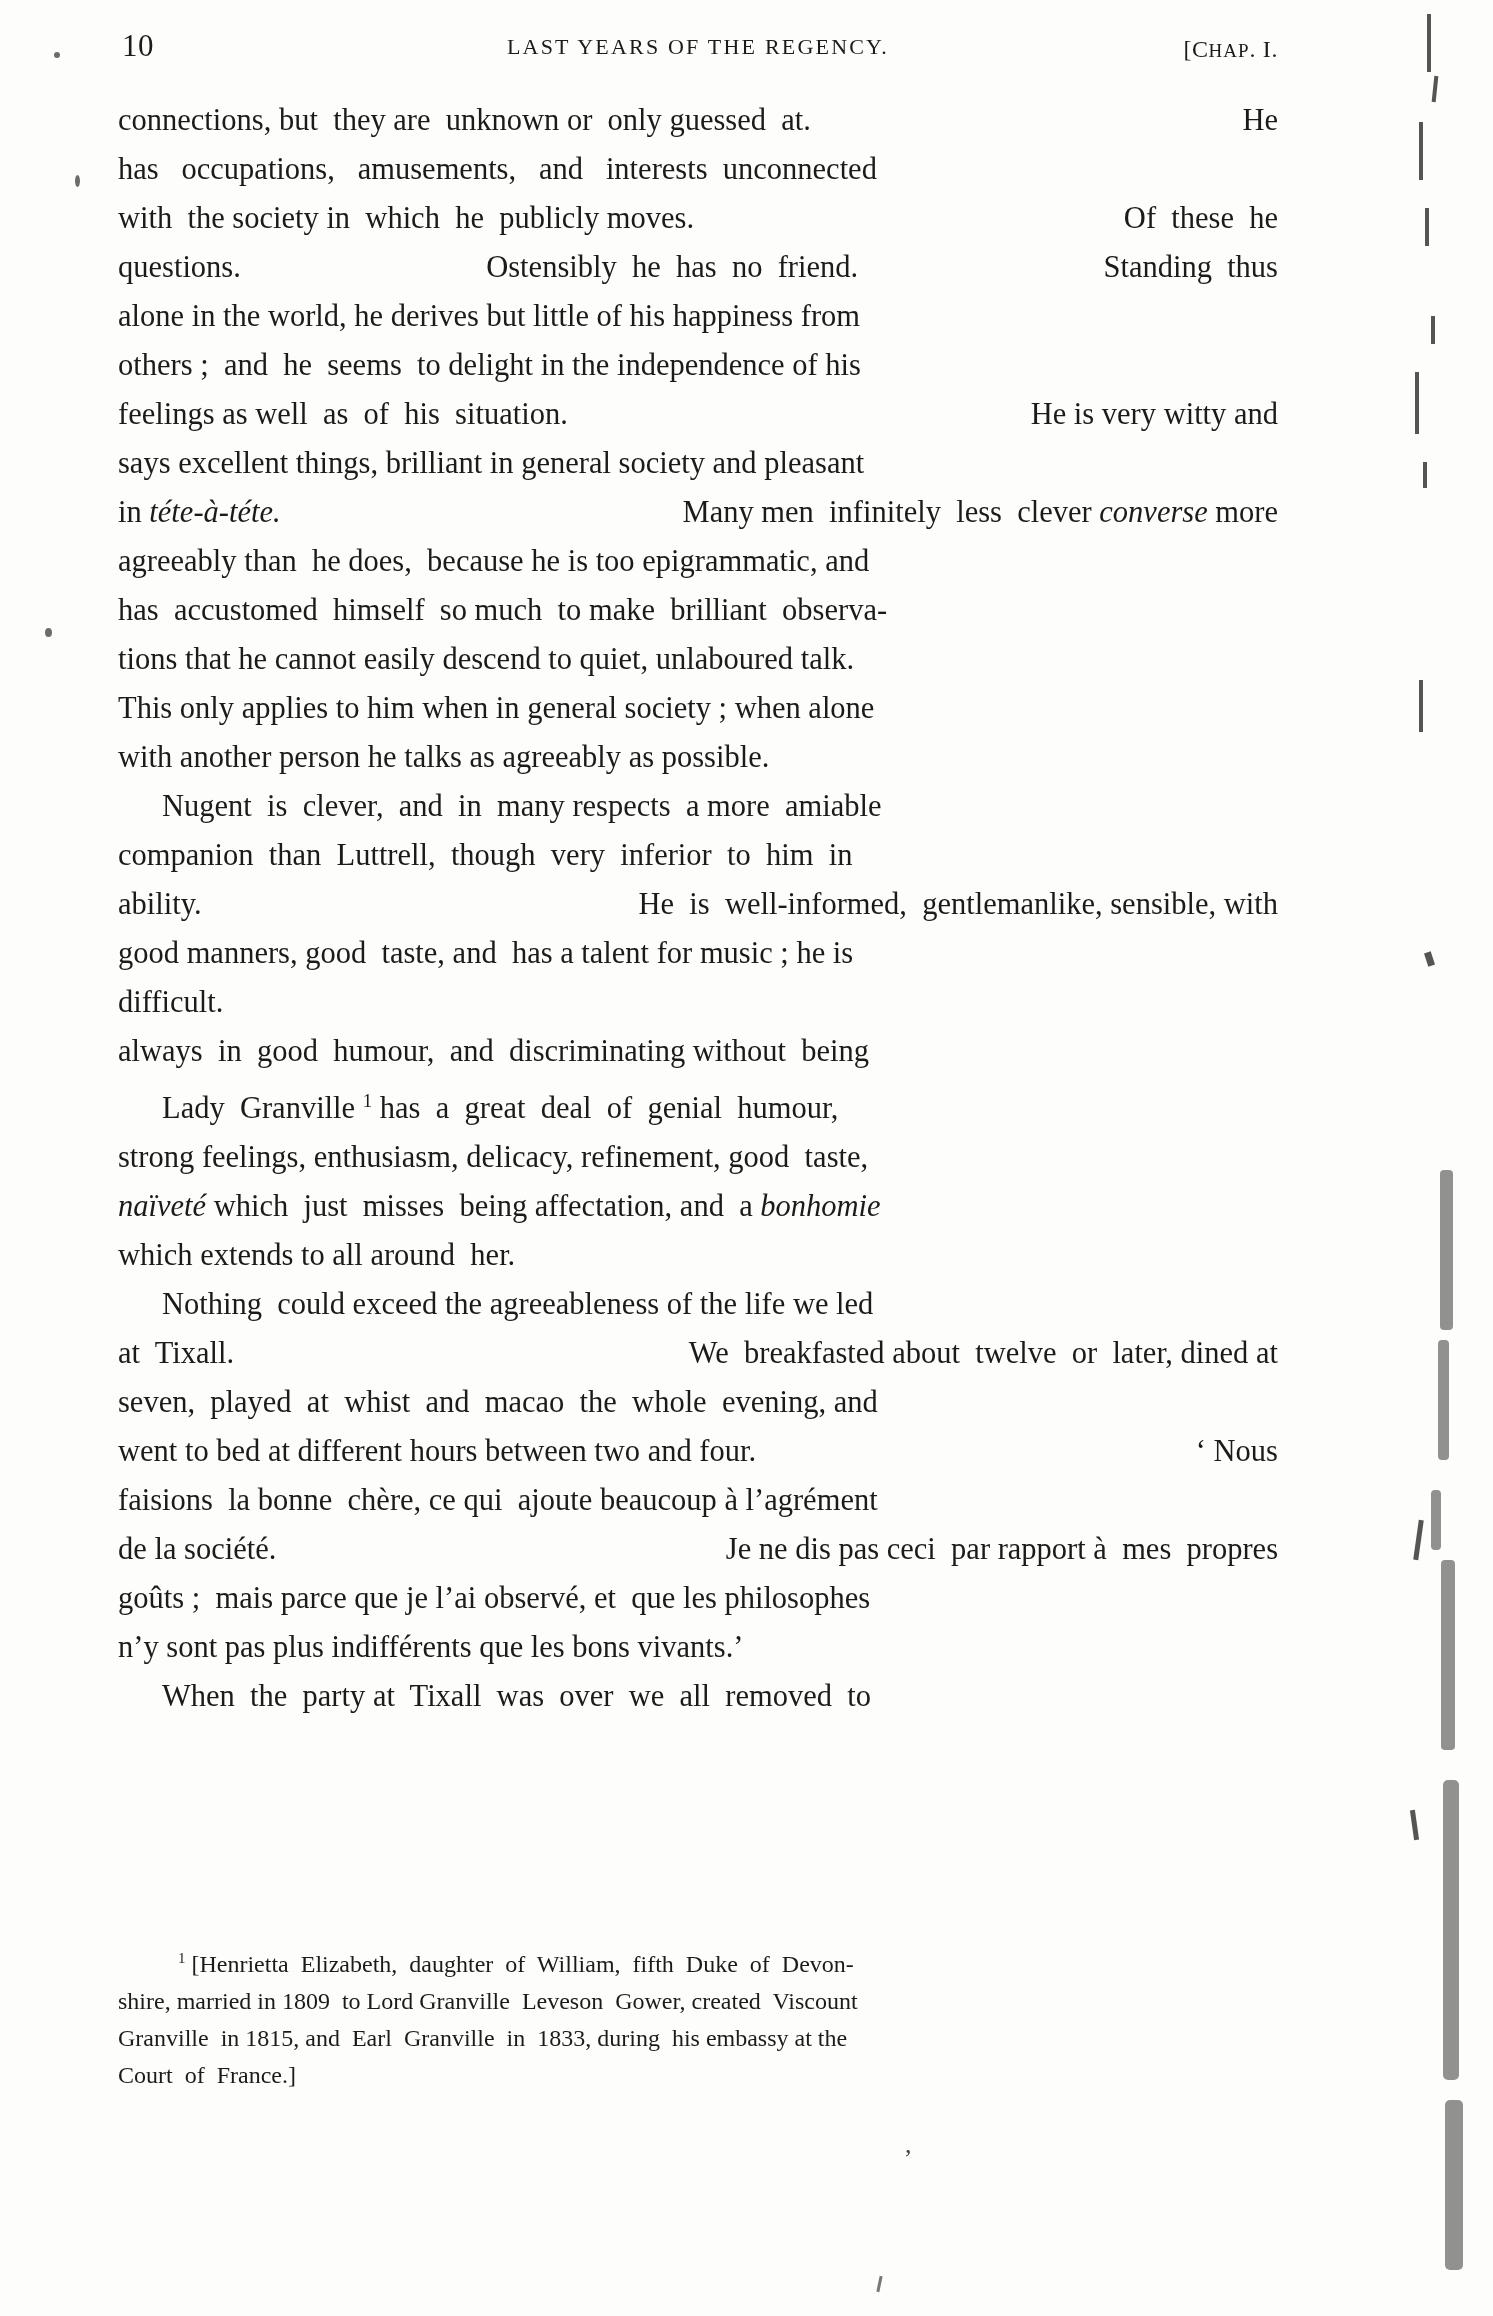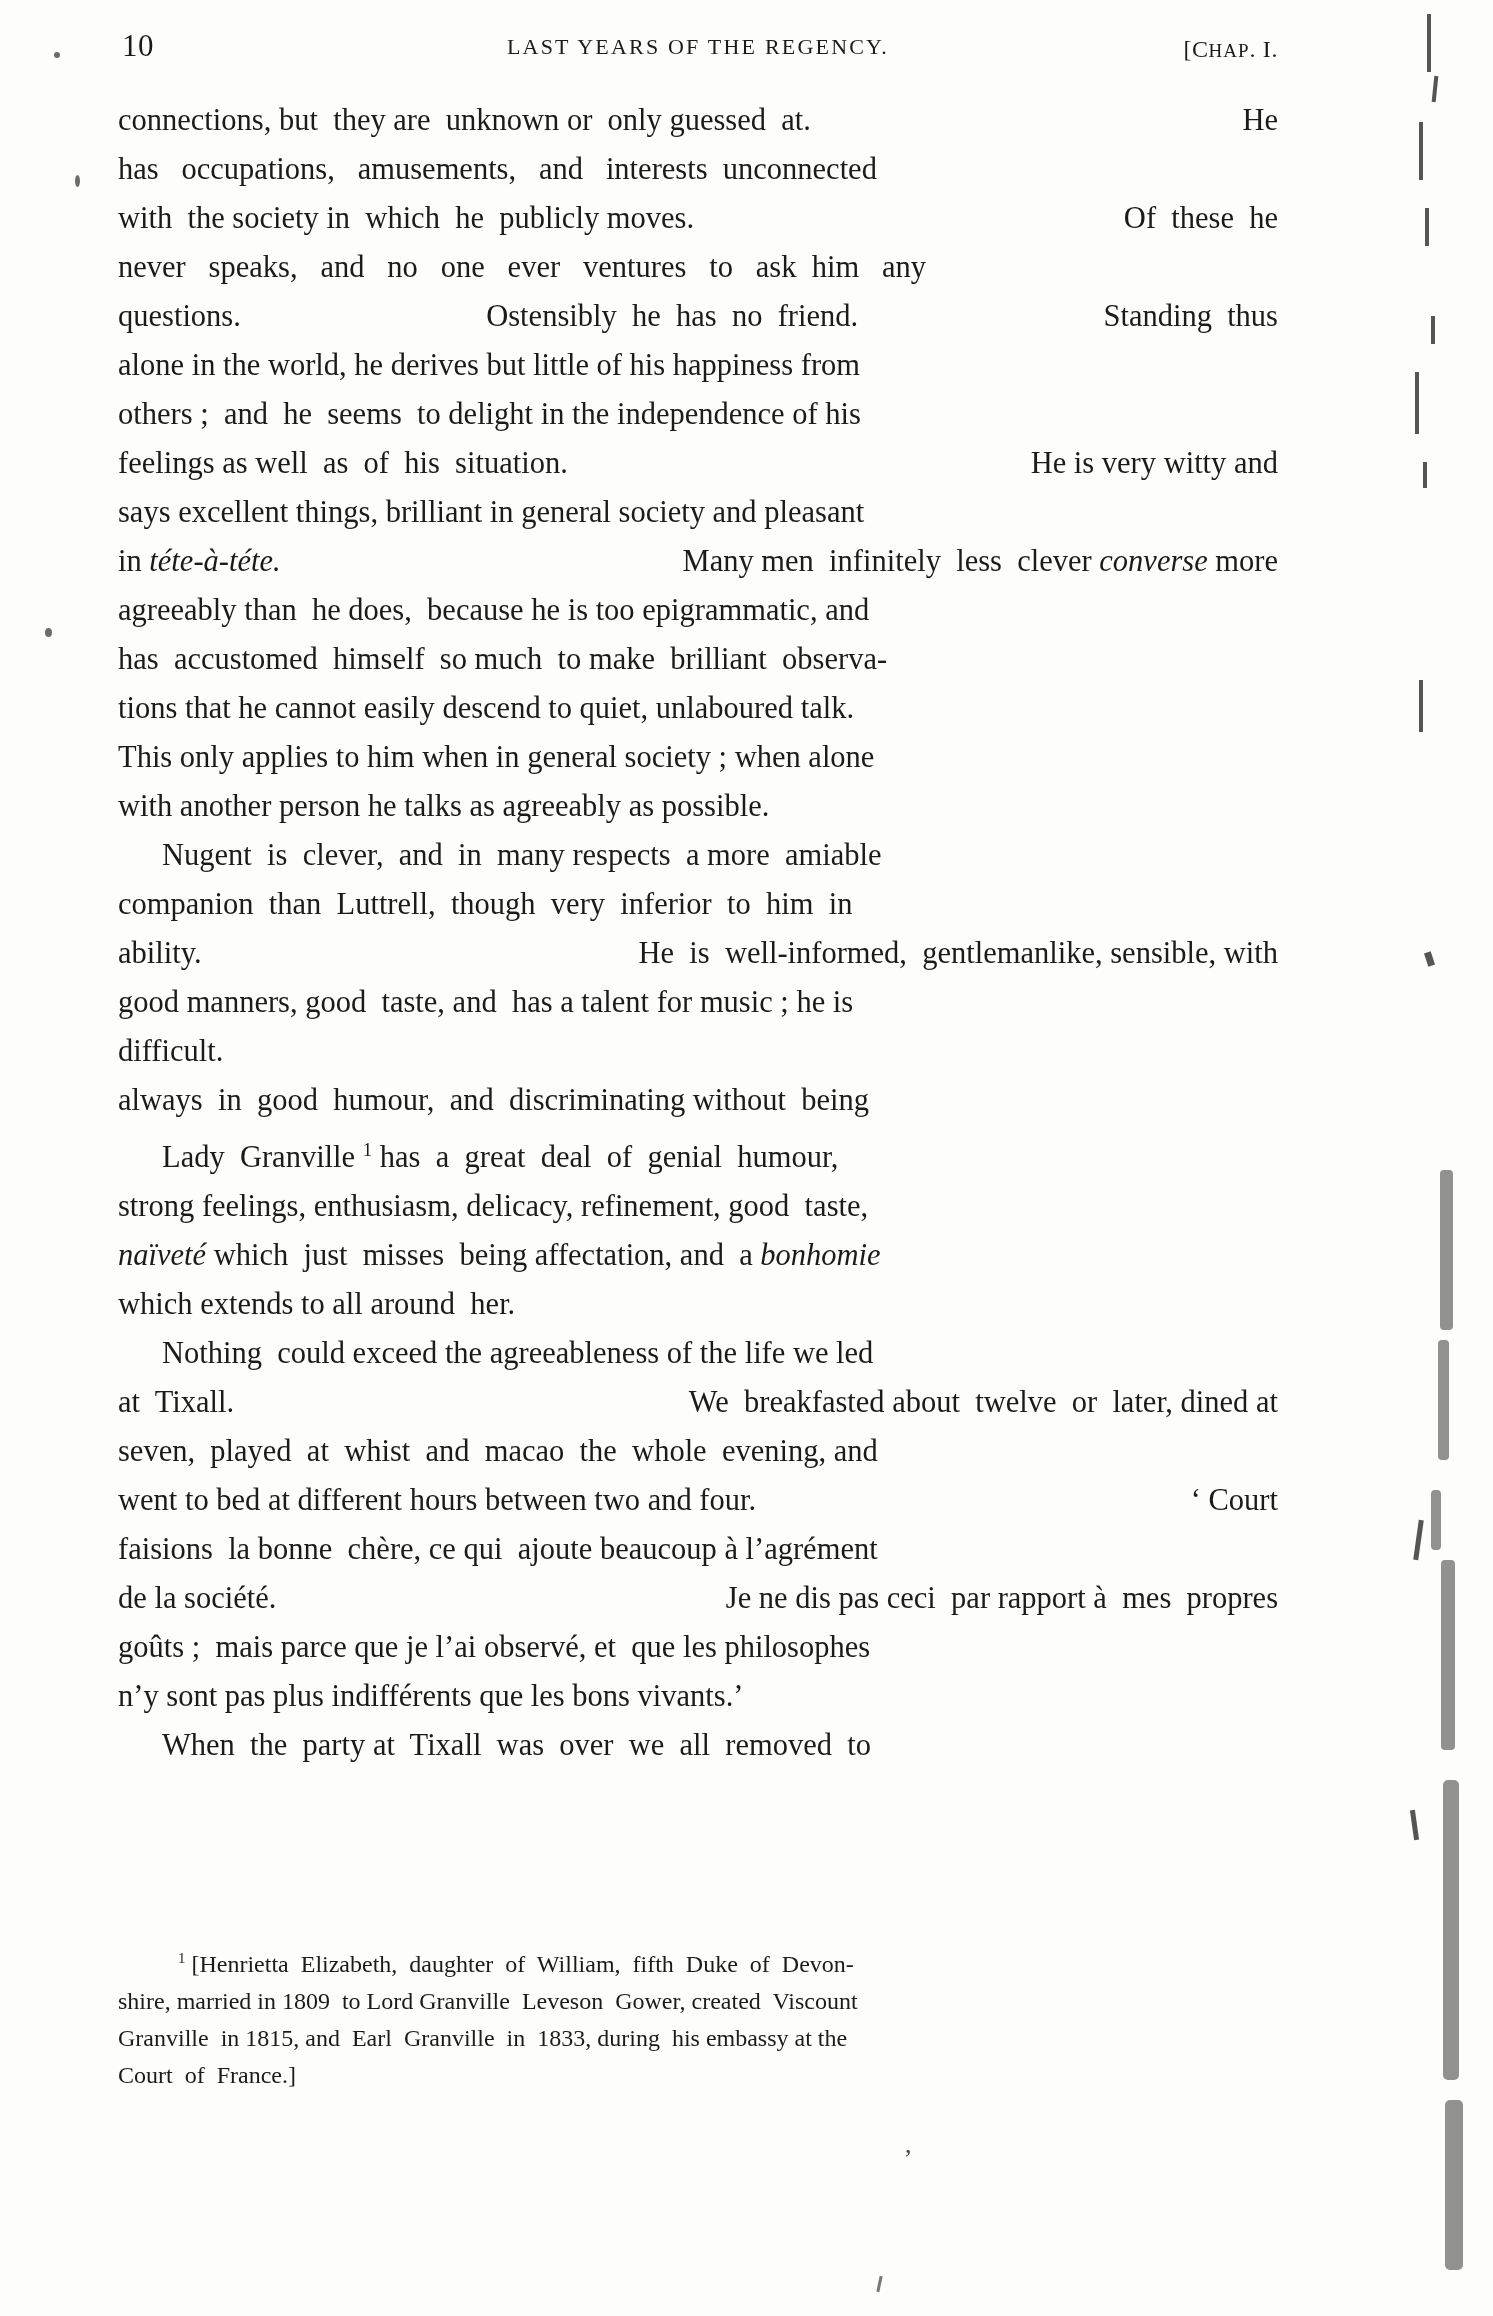--- a/index.html
+++ b/index.html
@@ -154,21 +154,20 @@
       <div class="folio">10</div>
       <div class="head-title">LAST YEARS OF THE REGENCY.</div>
       <div class="head-chapter"><span>[C</span><span class="sc">HAP</span><span>. I.</span></div>
     </div>
 
     <div class="body-text" id="body-text">
         <div class="para">
           <div class="just"><span>connections, but  they are  unknown or  only guessed  at.</span><span>He</span></div>
           <div class="line">has   occupations,   amusements,   and   interests  unconnected</div>
           <div class="just"><span>with  the society in  which  he  publicly moves.</span><span>Of  these  he</span></div>
-          <div class="line">never   speaks,   and   no   one   ever   ventures   to   ask  him   any</div>
           <div class="just"><span>questions.</span><span>Ostensibly  he  has  no  friend.</span><span>Standing  thus</span></div>
           <div class="line">alone in the world, he derives but little of his happiness from</div>
           <div class="line">others ;  and  he  seems  to delight in the independence of his</div>
           <div class="just"><span>feelings as well  as  of  his  situation.</span><span>He is very witty and</span></div>
           <div class="line">says excellent things, brilliant in general society and pleasant</div>
           <div class="just"><span>in <em>téte-à-téte.</em></span><span>Many men  infinitely  less  clever <em>converse</em> more</span></div>
           <div class="line">agreeably than  he does,  because he is too epigrammatic, and</div>
           <div class="line">has  accustomed  himself  so much  to make  brilliant  observa-</div>
           <div class="line">tions that he cannot easily descend to quiet, unlaboured talk.</div>
           <div class="line">This only applies to him when in general society ; when alone</div>
@@ -185,21 +184,21 @@
         <div class="para">
           <div class="line indent">Lady  Granville <span class="sup">1</span> has  a  great  deal  of  genial  humour,</div>
           <div class="line">strong feelings, enthusiasm, delicacy, refinement, good  taste,</div>
           <div class="line"><em>naïveté</em> which  just  misses  being affectation, and  a <em>bonhomie</em></div>
           <div class="line">which extends to all around  her.</div>
         </div>
         <div class="para">
           <div class="line indent">Nothing  could exceed the agreeableness of the life we led</div>
           <div class="just"><span>at  Tixall.</span><span>We  breakfasted about  twelve  or  later, dined at</span></div>
           <div class="line">seven,  played  at  whist  and  macao  the  whole  evening, and</div>
-          <div class="just"><span>went to bed at different hours between two and four.</span><span>‘ Court</span></div>
+          <div class="just"><span>went to bed at different hours between two and four.</span><span>‘ Nous</span></div>
           <div class="line">faisions  la bonne  chère, ce qui  ajoute beaucoup à l’agrément</div>
           <div class="just"><span>de la société.</span><span>Je ne dis pas ceci  par rapport à  mes  propres</span></div>
           <div class="line">goûts ;  mais parce que je l’ai observé, et  que les philosophes</div>
           <div class="line">n’y sont pas plus indifférents que les bons vivants.’</div>
         </div>
         <div class="para">
           <div class="line indent">When  the  party at  Tixall  was  over  we  all  removed  to</div>
         </div>
       </div>
 

